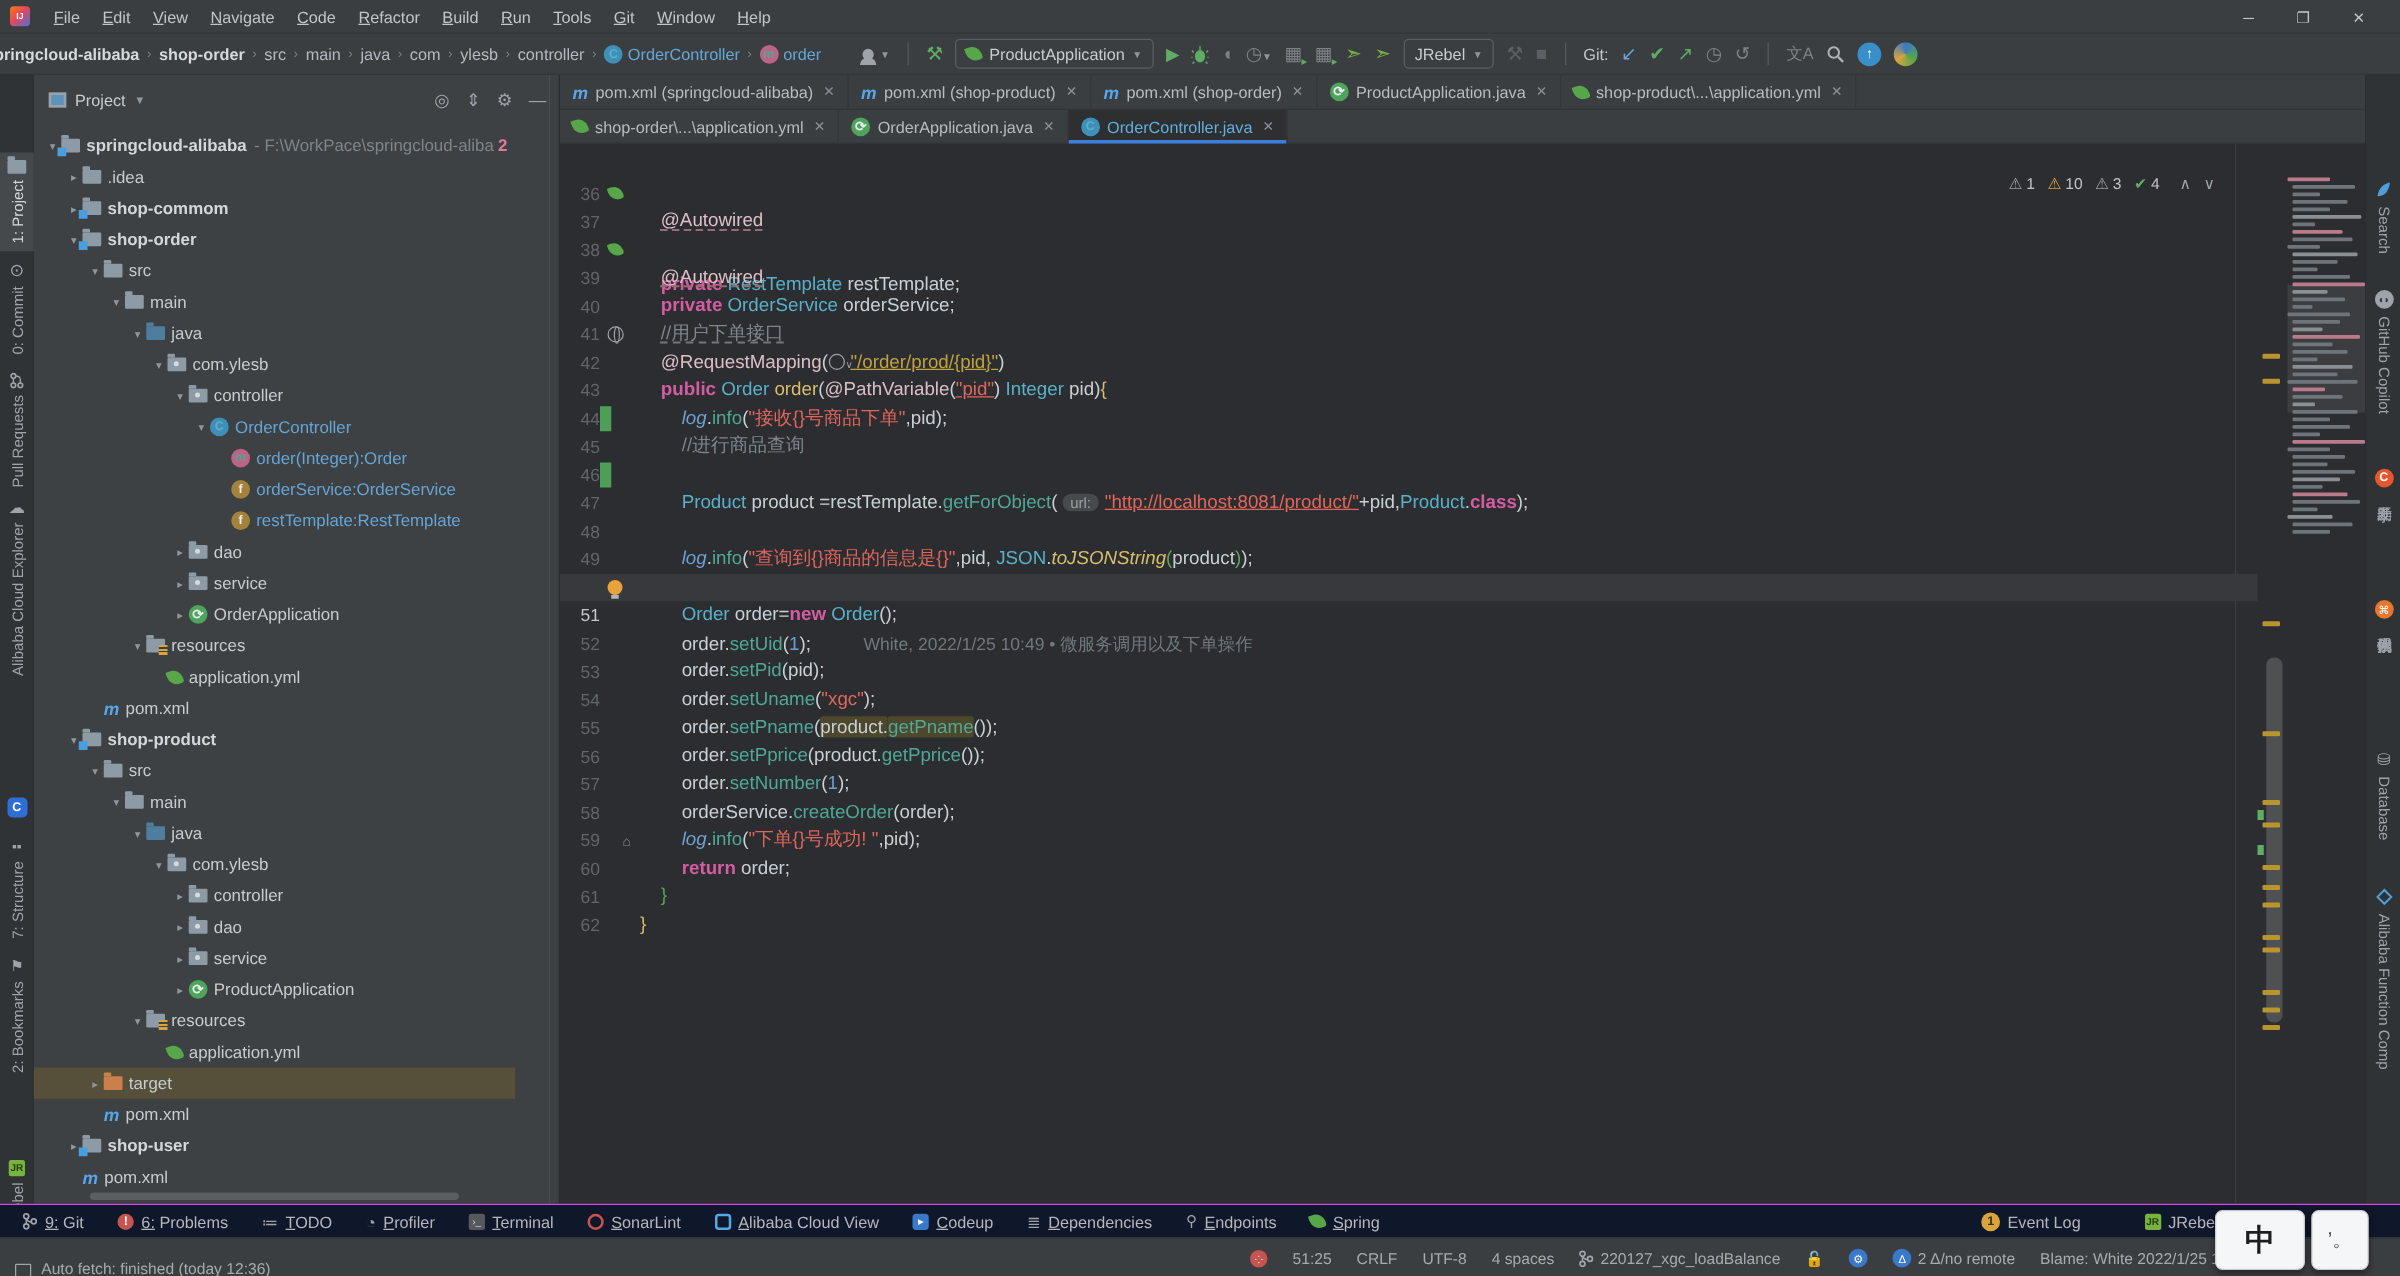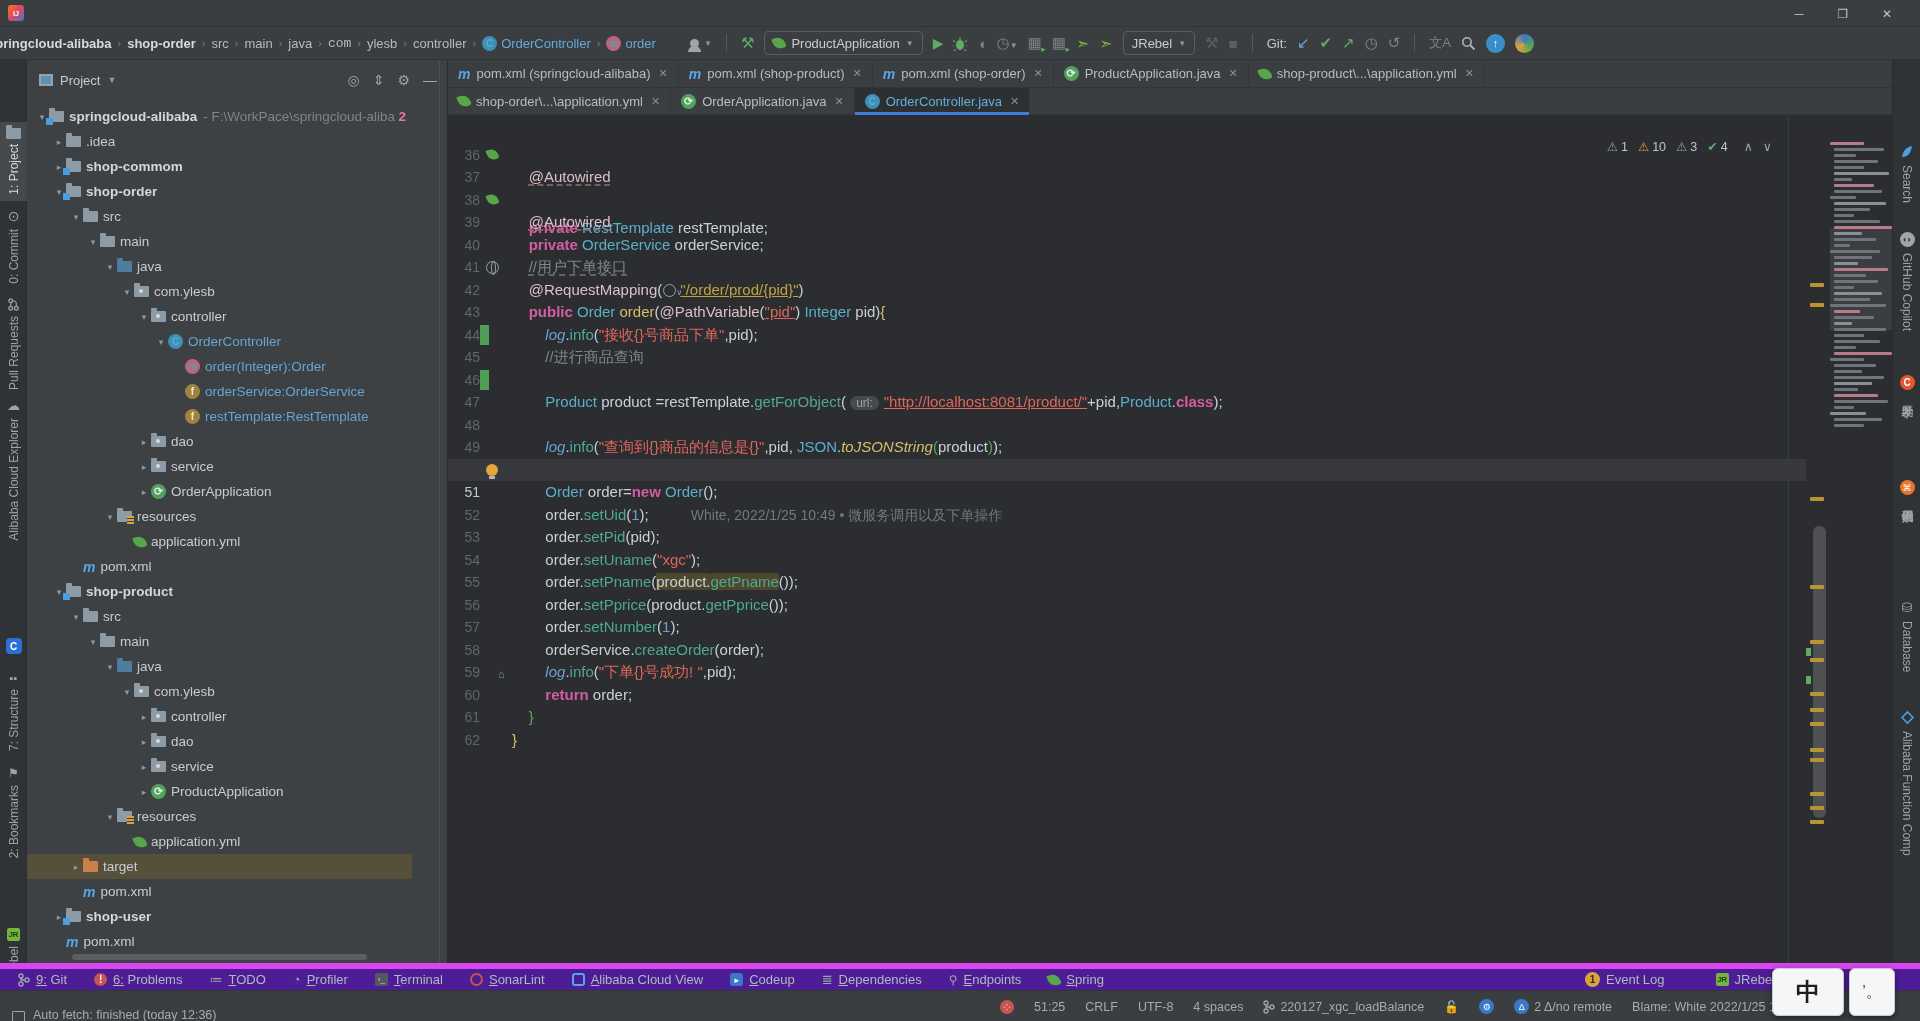--- a/index.html
+++ b/index.html
@@ -115,21 +115,21 @@
   
   #estripe{position:absolute;left:1358px;top:0;width:24px;height:848px;}
   .emark{position:absolute;left:4px;width:14px;height:4px;background:#b8952e;border-radius:1px;}
   .gmark{position:absolute;left:0px;width:5px;height:8px;background:#5fad65;}
   #ethumb{position:absolute;left:7px;top:411px;width:13px;height:292px;background:rgba(255,255,255,.17);border-radius:6px;}
   #minimap{position:absolute;left:1382px;top:23px;width:62px;height:300px;}
   .mmbar{position:absolute;height:3px;border-radius:1px;}
   #mmview{position:absolute;left:0;top:90px;width:62px;height:102px;background:rgba(255,255,255,.08);}
 
   
-  #bottombar{position:absolute;left:0;top:963px;width:1920px;height:27px;background:#4c1d95;border-top:6px solid #d946ef;display:flex;align-items:center;color:#b3b8bd;}
+  #bottombar{position:absolute;left:0;top:963px;width:1920px;height:27px;background:#0f172a;border-top:1px solid #d946ef;display:flex;align-items:center;color:#b3b8bd;}
   .bb-item{display:flex;align-items:center;gap:6px;margin-right:27px;white-space:nowrap;}
   .bb-u::first-letter{text-decoration:underline;}
   #bb-right{position:absolute;left:1585px;display:flex;align-items:center;gap:24px;}
   .badge-num{width:15px;height:15px;border-radius:50%;background:#d9a33d;color:#3b2d10;font-size:10px;font-weight:bold;display:flex;align-items:center;justify-content:center;}
 
   
   #statusbar{position:absolute;left:0;top:990px;width:1920px;height:31px;background:#3b3e41;border-top:1px solid #323538;color:#a6abb0;font-size:12.5px;}
   #sb-left{position:absolute;left:12px;top:0;height:31px;display:flex;align-items:flex-end;gap:8px;}
   #sb-right{position:absolute;left:1000px;top:0;height:31px;display:flex;align-items:center;gap:20px;white-space:nowrap;}
   .sb-item{display:flex;align-items:center;gap:5px;}
@@ -143,40 +143,54 @@
 
   svg{display:block;}
 </style>
 </head>
 <body>
 
 <div id="app">
 
   <div id="titlebar">
     <div id="logo">IJ</div>
+    <div id="menubar" style="display:flex;">
+        <span class="menu-item">File</span>
+        <span class="menu-item">Edit</span>
+        <span class="menu-item">View</span>
+        <span class="menu-item">Navigate</span>
+        <span class="menu-item">Code</span>
+        <span class="menu-item">Refactor</span>
+        <span class="menu-item">Build</span>
+        <span class="menu-item">Run</span>
+        <span class="menu-item">Tools</span>
+        <span class="menu-item">Git</span>
+        <span class="menu-item">Window</span>
+        <span class="menu-item">Help</span>
+      </div>
     <div id="win-controls">
         <span>─</span>
    <span>❐</span>
    <span>✕</span>
       </div>
   </div>
 
   <div id="toolbar">
     <div id="crumbs">
         <span class="crumb bold " style="display:inline-flex;align-items:center;gap:4px;">springcloud-alibaba</span>
         <span class="crumb-sep">›</span>
         <span class="crumb bold " style="display:inline-flex;align-items:center;gap:4px;">shop-order</span>
         <span class="crumb-sep">›</span>
         <span class="crumb  " style="display:inline-flex;align-items:center;gap:4px;">src</span>
         <span class="crumb-sep">›</span>
         <span class="crumb  " style="display:inline-flex;align-items:center;gap:4px;">main</span>
         <span class="crumb-sep">›</span>
         <span class="crumb  " style="display:inline-flex;align-items:center;gap:4px;">java</span>
         <span class="crumb-sep">›</span>
-        <span class="crumb  " style="display:inline-flex;align-items:center;gap:4px;font-family:Liberation Mono, monospace;">com</span>
+        <span class="crumb  " style="display:inline-flex;align-items:center;gap:4px;">com</span>
         <span class="crumb-sep">›</span>
         <span class="crumb  " style="display:inline-flex;align-items:center;gap:4px;">ylesb</span>
         <span class="crumb-sep">›</span>
         <span class="crumb  " style="display:inline-flex;align-items:center;gap:4px;">controller</span>
         <span class="crumb-sep">›</span>
         <span class="crumb  blue" style="display:inline-flex;align-items:center;gap:4px;"><span class="ic">
             <span class="ci cls">C</span>
           </span>OrderController</span>
         <span class="crumb-sep">›</span>
         <span class="crumb  blue" style="display:inline-flex;align-items:center;gap:4px;"><span class="ic">

